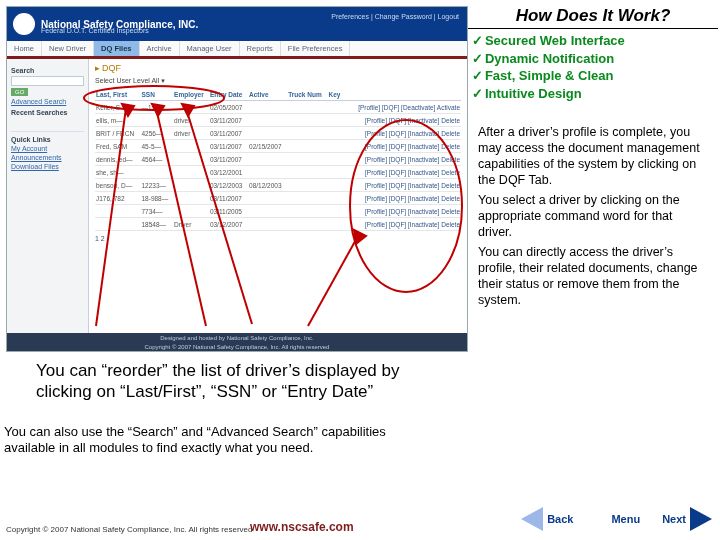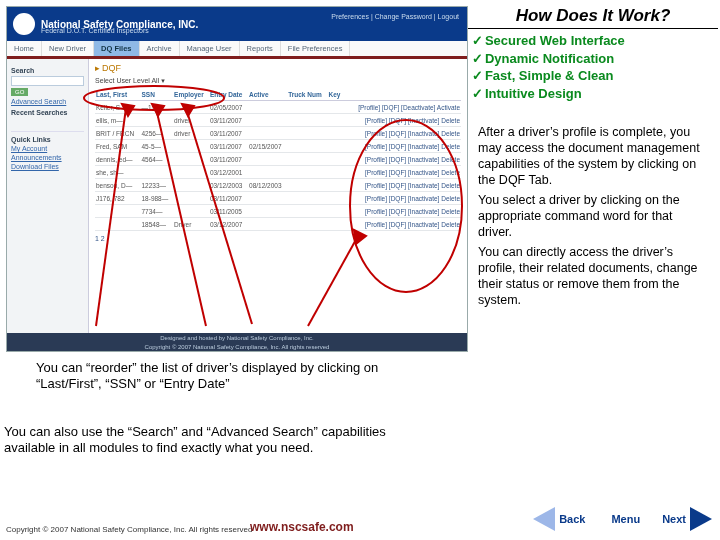--- a/index.html
+++ b/index.html
@@ -38,31 +38,31 @@
   .shot .main table { width:100%; border-collapse:collapse; font-size:6.5px; }
   .shot .main th { text-align:left; color:#369; border-bottom:1px solid #ccd; padding:2px 1px; font-weight:700; }
   .shot .main td { border-bottom:1px solid #e4e7ea; padding:2.5px 1px; color:#555; }
   .shot .main td.act { color:#358; text-align:right; }
   .shot .foot { position:absolute; left:0; right:0; bottom:0; height:18px; background:#2a3a55; color:#bcd; font-size:6px; text-align:center; line-height:9px; padding-top:1px; }
 
   
   .ovl { position:absolute; top:6px; left:6px; width:462px; height:346px; pointer-events:none; }
 
   
-  .cap1 { position:absolute; top:360px; left:36px; width:366px; font-size:13px; line-height:1.25; }
+  .cap1 { position:absolute; top:360px; left:36px; width:366px; font-size:17px; line-height:1.25; }
   .cap2 { position:absolute; top:424px; left:4px; width:436px; font-size:13px; line-height:1.25; }
 
   
   .copy { position:absolute; bottom:6px; left:6px; font-size:8px; color:#333; }
   .url  { position:absolute; bottom:6px; left:250px; font-size:12px; font-weight:700; color:#7f1d1d; }
 
   
   .nav { position:absolute; bottom:8px; right:8px; height:26px; display:flex; align-items:center; font-size:11px; font-weight:700; }
   .arrow { width:0; height:0; border-top:12px solid transparent; border-bottom:12px solid transparent; }
-  .back  { display:flex; align-items:center; margin-right:26px; color:#0a3a8a; }
+  .back  { display:flex; align-items:center; margin-right:38px; color:#0a3a8a; }
   .back .arrow { border-right:22px solid #9db7e8; margin-right:4px; }
   .menu { color:#0a3a8a; margin-right:22px; }
   .next { display:flex; align-items:center; color:#0a3a8a; }
   .next .arrow { border-left:22px solid #0a3a8a; margin-left:4px; }
 </style>
 </head>
 <body>
 <div class="slide">
 
 <div class="title">How Does It Work?</div>

